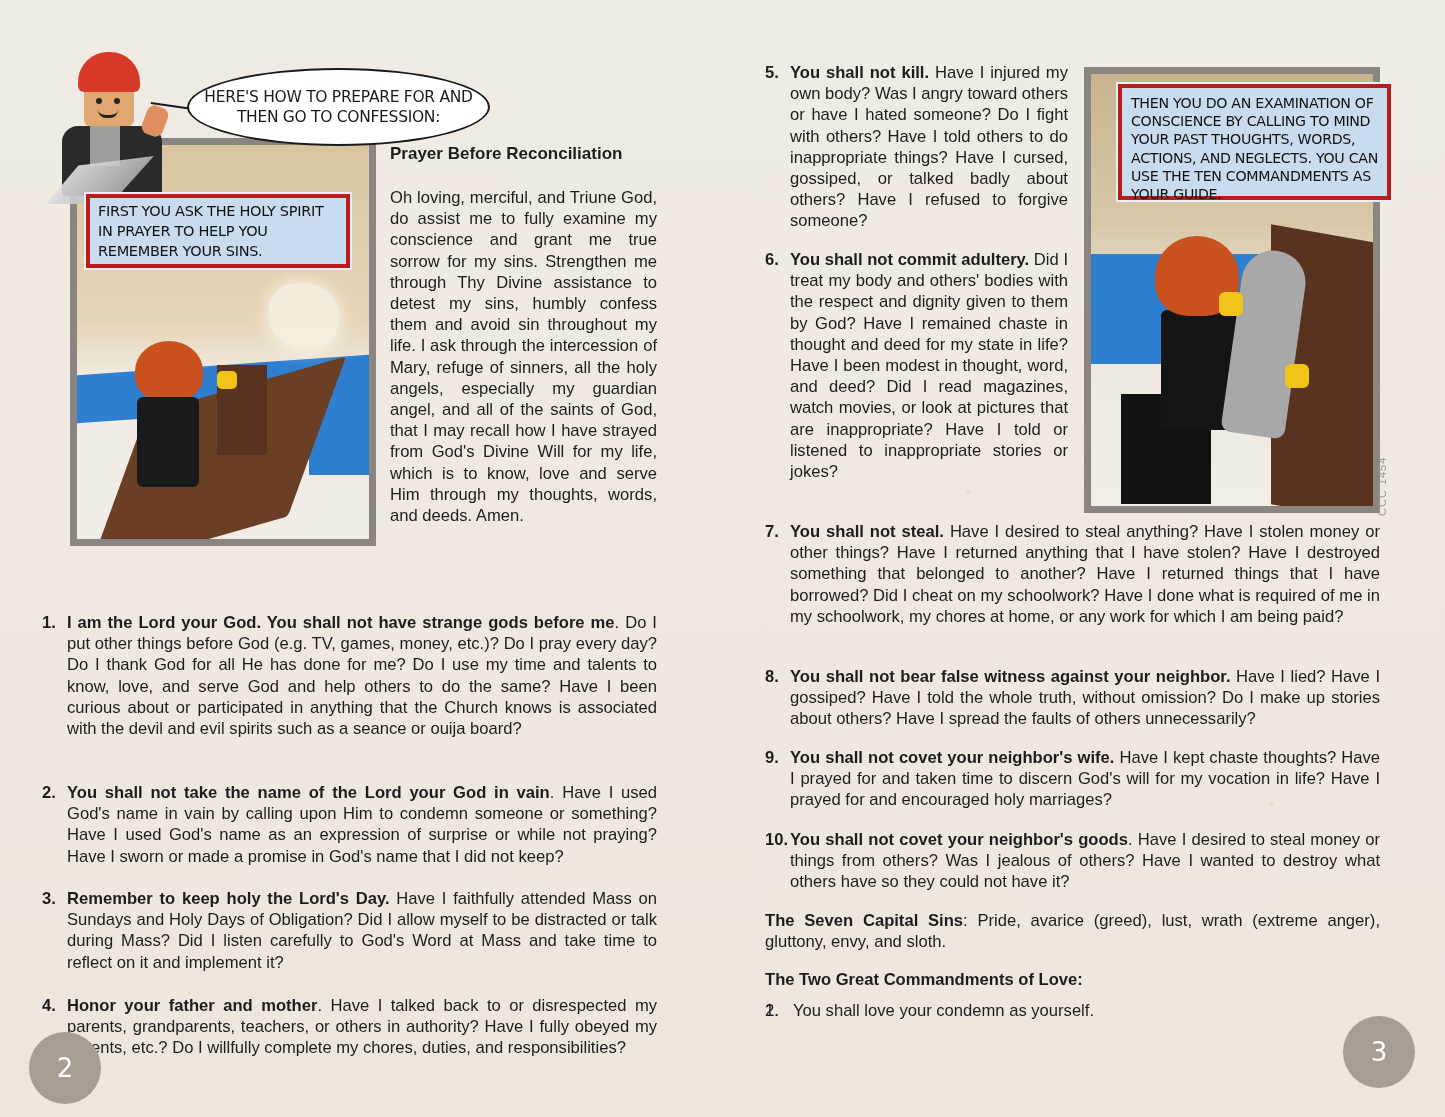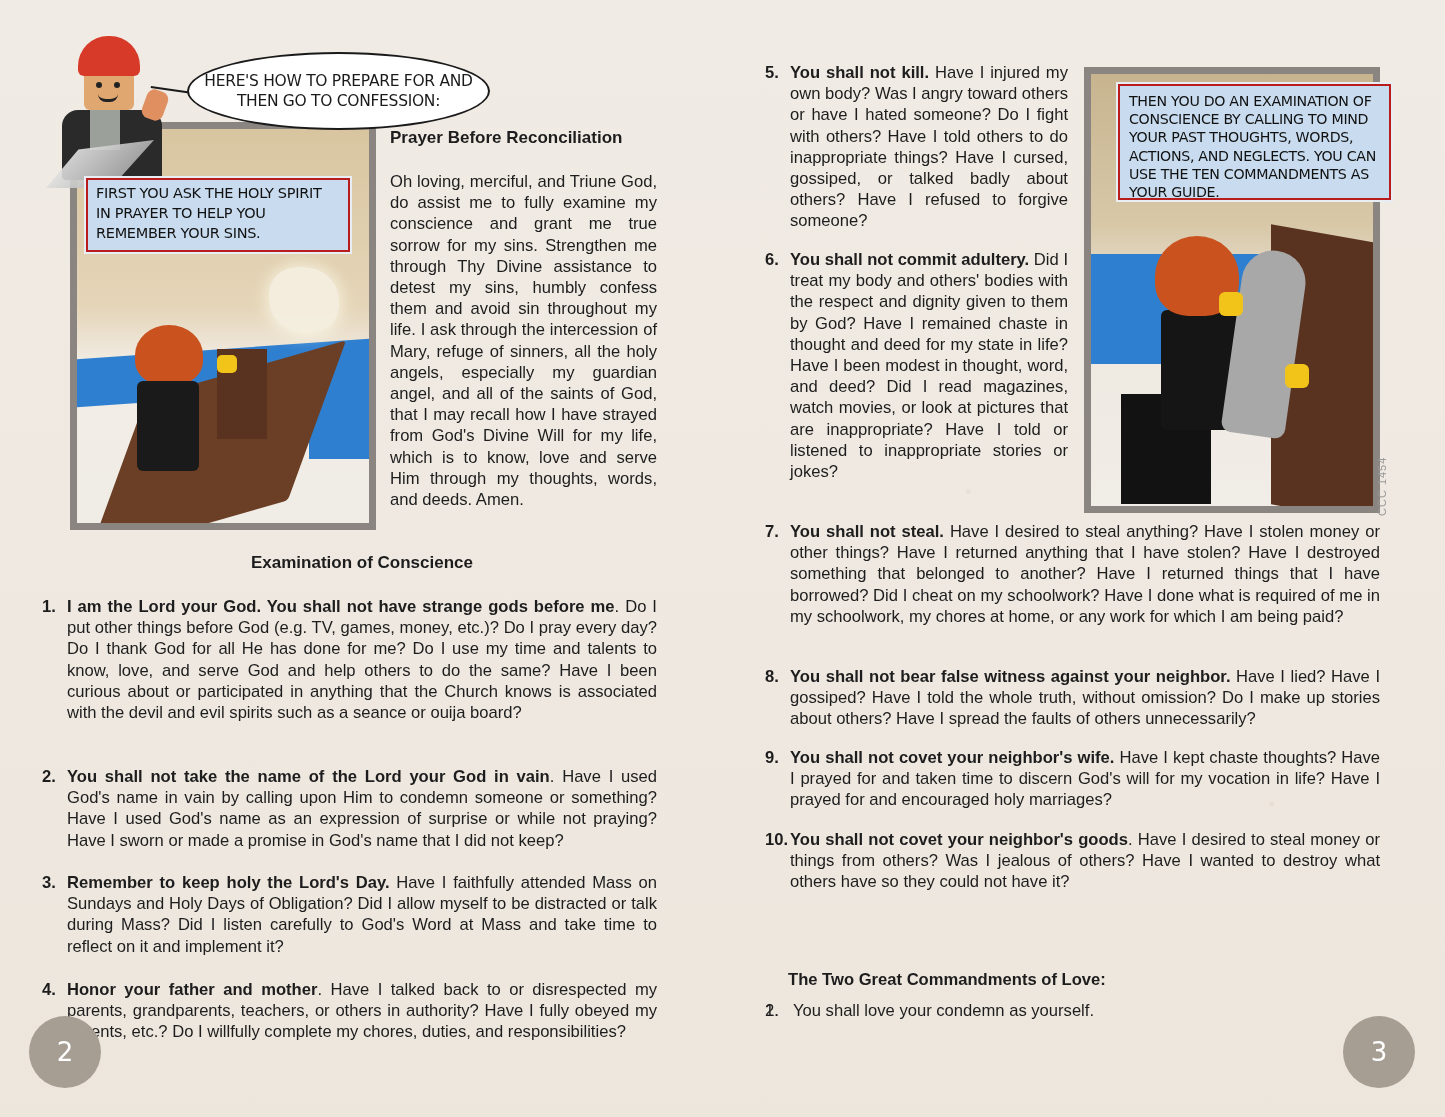--- a/index.html
+++ b/index.html
@@ -10,21 +10,21 @@
       radial-gradient(circle at 12% 18%, rgba(180,150,120,0.10) 0 2px, transparent 3px),
       radial-gradient(circle at 67% 44%, rgba(180,150,120,0.10) 0 2px, transparent 3px),
       radial-gradient(circle at 38% 81%, rgba(180,150,120,0.10) 0 2px, transparent 3px),
       radial-gradient(circle at 88% 72%, rgba(180,150,120,0.10) 0 2px, transparent 3px),
       linear-gradient(180deg, #f0ebe4 0%, #ede6dd 100%);
     font-family: "Liberation Sans", sans-serif;
     color: #1d1d1d;
     position: relative;
   }
   .spread { position: absolute; inset: 0; }
-  .page { position: absolute; top: 0; height: 844px; }
+  .page { position: absolute; top: 16px; height: 844px; }
   .page-left { left: 0; width: 722px; }
   .page-right { left: 722px; width: 723px; }
 
   .comic-font { font-family: "DejaVu Sans", sans-serif; text-transform: uppercase; letter-spacing: -0.3px; }
 
   
   .figure-left {
     position: absolute; left: 48px; top: 36px; width: 120px; height: 150px;
   }
   .fig-helmet { position:absolute; left:30px; top:0; width:62px; height:40px; background:#d83a2a; border-radius:30px 30px 6px 6px; }
@@ -57,21 +57,21 @@
   .photo-left .floor-blue1 { position:absolute; left:0; top:220px; width:100%; height:48px; background:#2f7fd0; transform: skewY(-4deg); }
   .photo-left .floor-blue2 { position:absolute; right:0; top:240px; width:60px; height:90px; background:#2f7fd0; }
   .photo-left .dove { position:absolute; left:192px; top:138px; width:70px; height:66px; background:rgba(245,240,225,0.9); border-radius:40% 50% 40% 50%; box-shadow:0 0 18px rgba(255,255,240,0.9); }
   .photo-left .kneeler { position:absolute; left:40px; top:240px; width:200px; height:160px; background:#6b3f25; transform: skew(-20deg, -16deg); border-radius:4px; }
   .photo-left .kneeler-top { position:absolute; left:140px; top:220px; width:50px; height:90px; background:#5a3320; }
   .photo-left .kid-hair { position:absolute; left:58px; top:196px; width:68px; height:60px; background:#c9521e; border-radius:50% 50% 40% 40%; }
   .photo-left .kid-body { position:absolute; left:60px; top:252px; width:62px; height:90px; background:#1a1a1a; border-radius:6px; }
   .photo-left .kid-hand { position:absolute; left:140px; top:226px; width:20px; height:18px; background:#f2c41a; border-radius:5px; }
 
   .caption-box {
-    position:absolute; background:#c9dcef; border:2px solid #b91c1c;
+    position:absolute; background:#c9dcef; border:4px solid #b91c1c;
     box-shadow: 0 0 0 2px #e8eef4;
     color:#111; font-size:14.5px; line-height:20px; padding:3px 8px;
   }
   .caption-left { left: 86px; top: 178px; width: 264px; height: 74px; }
 
   .page-curl {
     position:absolute; left:46px; top:140px; width:108px; height:48px;
     background: linear-gradient(135deg, #ffffff 0%, #bdbdbd 60%, #8a8a8a 100%);
     clip-path: polygon(0 100%, 30% 20%, 100% 0, 60% 100%);
     opacity: .9;
@@ -148,21 +148,21 @@
     font-size:11px; color:#999; letter-spacing:1px;
   }
 
   .capital-sins {
     position:absolute; left:765px; top:910px; width:615px;
     font-size:16.6px; line-height:21.2px; text-align:justify;
   }
   .capital-sins b { font-weight:bold; }
 
   .love-title {
-    position:absolute; left:765px; top:970px; font-weight:bold; font-size:16.6px;margin-left:23px;
+    position:absolute; left:765px; top:970px; font-weight:bold; font-size:16.6px;
   }
   .love-list {
     position:absolute; left:765px; top:1000px; width:590px;
     font-size:16.6px; line-height:21.2px;
   }
   .love-item { position:relative; padding-left:28px; }
   .love-item .n { position:absolute; left:0; top:0; }
 </style>
 </head>
 <body>
@@ -201,21 +201,20 @@
     <div class="speech-tail"></div>
     <div class="speech-bubble comic-font">
       <span>Here's how to prepare for and then go to confession:</span>
     </div>
 
     <div class="caption-box caption-left comic-font">First you ask the Holy Spirit in prayer to help you remember your sins.</div>
 
     <h2 class="prayer-title">Prayer Before Reconciliation</h2>
     <p class="prayer-body">Oh loving, merciful, and Triune God, do assist me to fully examine my conscience and grant me true sorrow for my sins. Strengthen me through Thy Divine assistance to detest my sins, humbly confess them and avoid sin throughout my life. I ask through the intercession of Mary, refuge of sinners, all the holy angels, especially my guardian angel, and all of the saints of God, that I may recall how I have strayed from God's Divine Will for my life, which is to know, love and serve Him through my thoughts, words, and deeds. Amen.</p>
 
-    <h2 class="exam-title">Examination of Conscience</h2>
 
     <div class="cmd left-cmd cmd-1">
       <span class="num">1.</span>
       <span class="txt"><b>I am the Lord your God. You shall not have strange gods before me</b><span>.</span><span> Do I put other things before God (e.g. TV, games, money, etc.)? Do I pray every day? Do I thank God for all He has done for me? Do I use my time and talents to know, love, and serve God and help others to do the same? Have I been curious about or participated in anything that the Church knows is associated with the devil and evil spirits such as a seance or ouija board?</span></span>
     </div>
 
     <div class="cmd left-cmd cmd-2">
       <span class="num">2.</span>
       <span class="txt"><b>You shall not take the name of the Lord your God in vain</b><span>.</span><span> Have I used God's name in vain by calling upon Him to condemn someone or something? Have I used God's name as an expression of surprise or while not praying? Have I sworn or made a promise in God's name that I did not keep?</span></span>
     </div>
@@ -277,20 +276,21 @@
   <div class="cmd right-cmd-wide cmd-9">
     <span class="num">9.</span>
     <span class="txt"><b>You shall not covet your neighbor's wife.</b><span></span><span> Have I kept chaste thoughts? Have I prayed for and taken time to discern God's will for my vocation in life? Have I prayed for and encouraged holy marriages?</span></span>
   </div>
 
   <div class="cmd right-cmd-wide cmd-10">
     <span class="num">10.</span>
     <span class="txt"><b>You shall not covet your neighbor's goods</b><span>.</span><span> Have I desired to steal money or things from others? Was I jealous of others? Have I wanted to destroy what others have so they could not have it?</span></span>
   </div>
 
+  <p class="capital-sins"><b>The Seven Capital Sins</b><span>: Pride, avarice (greed), lust, wrath (extreme anger), gluttony, envy, and sloth.</span></p>
 
   <h3 class="love-title">The Two Great Commandments of Love:</h3>
 
   <div class="love-list">
     <div class="love-item">
       <span class="n">1.</span>
     </div>
     <div class="love-item">
       <span class="n">2.</span>
       <span>You shall love your condemn as yourself.</span>

